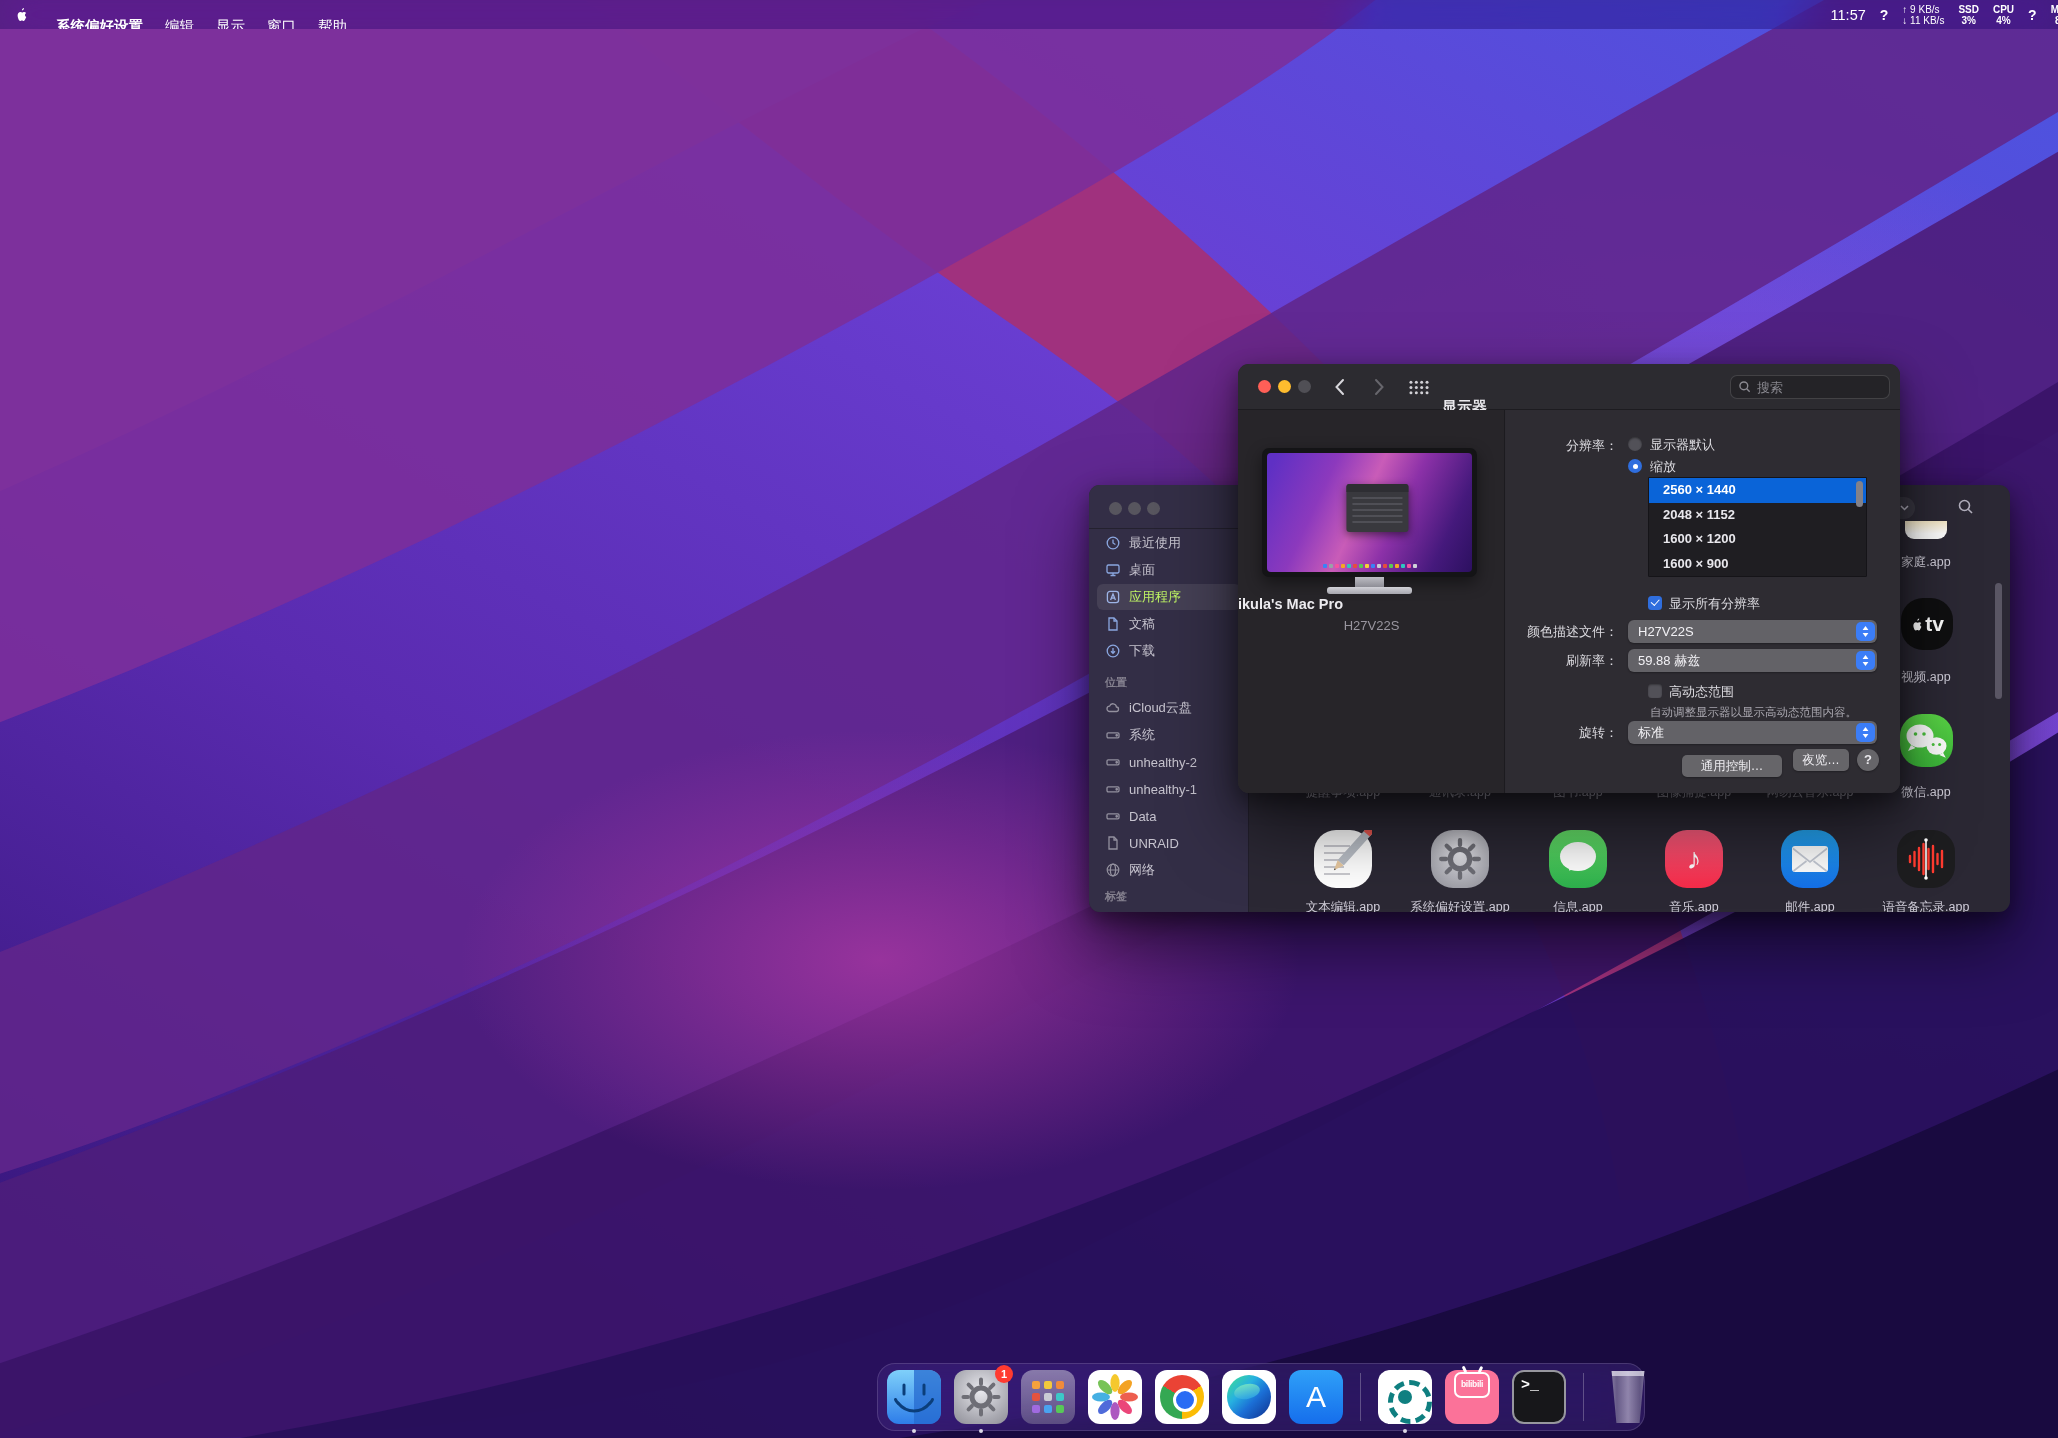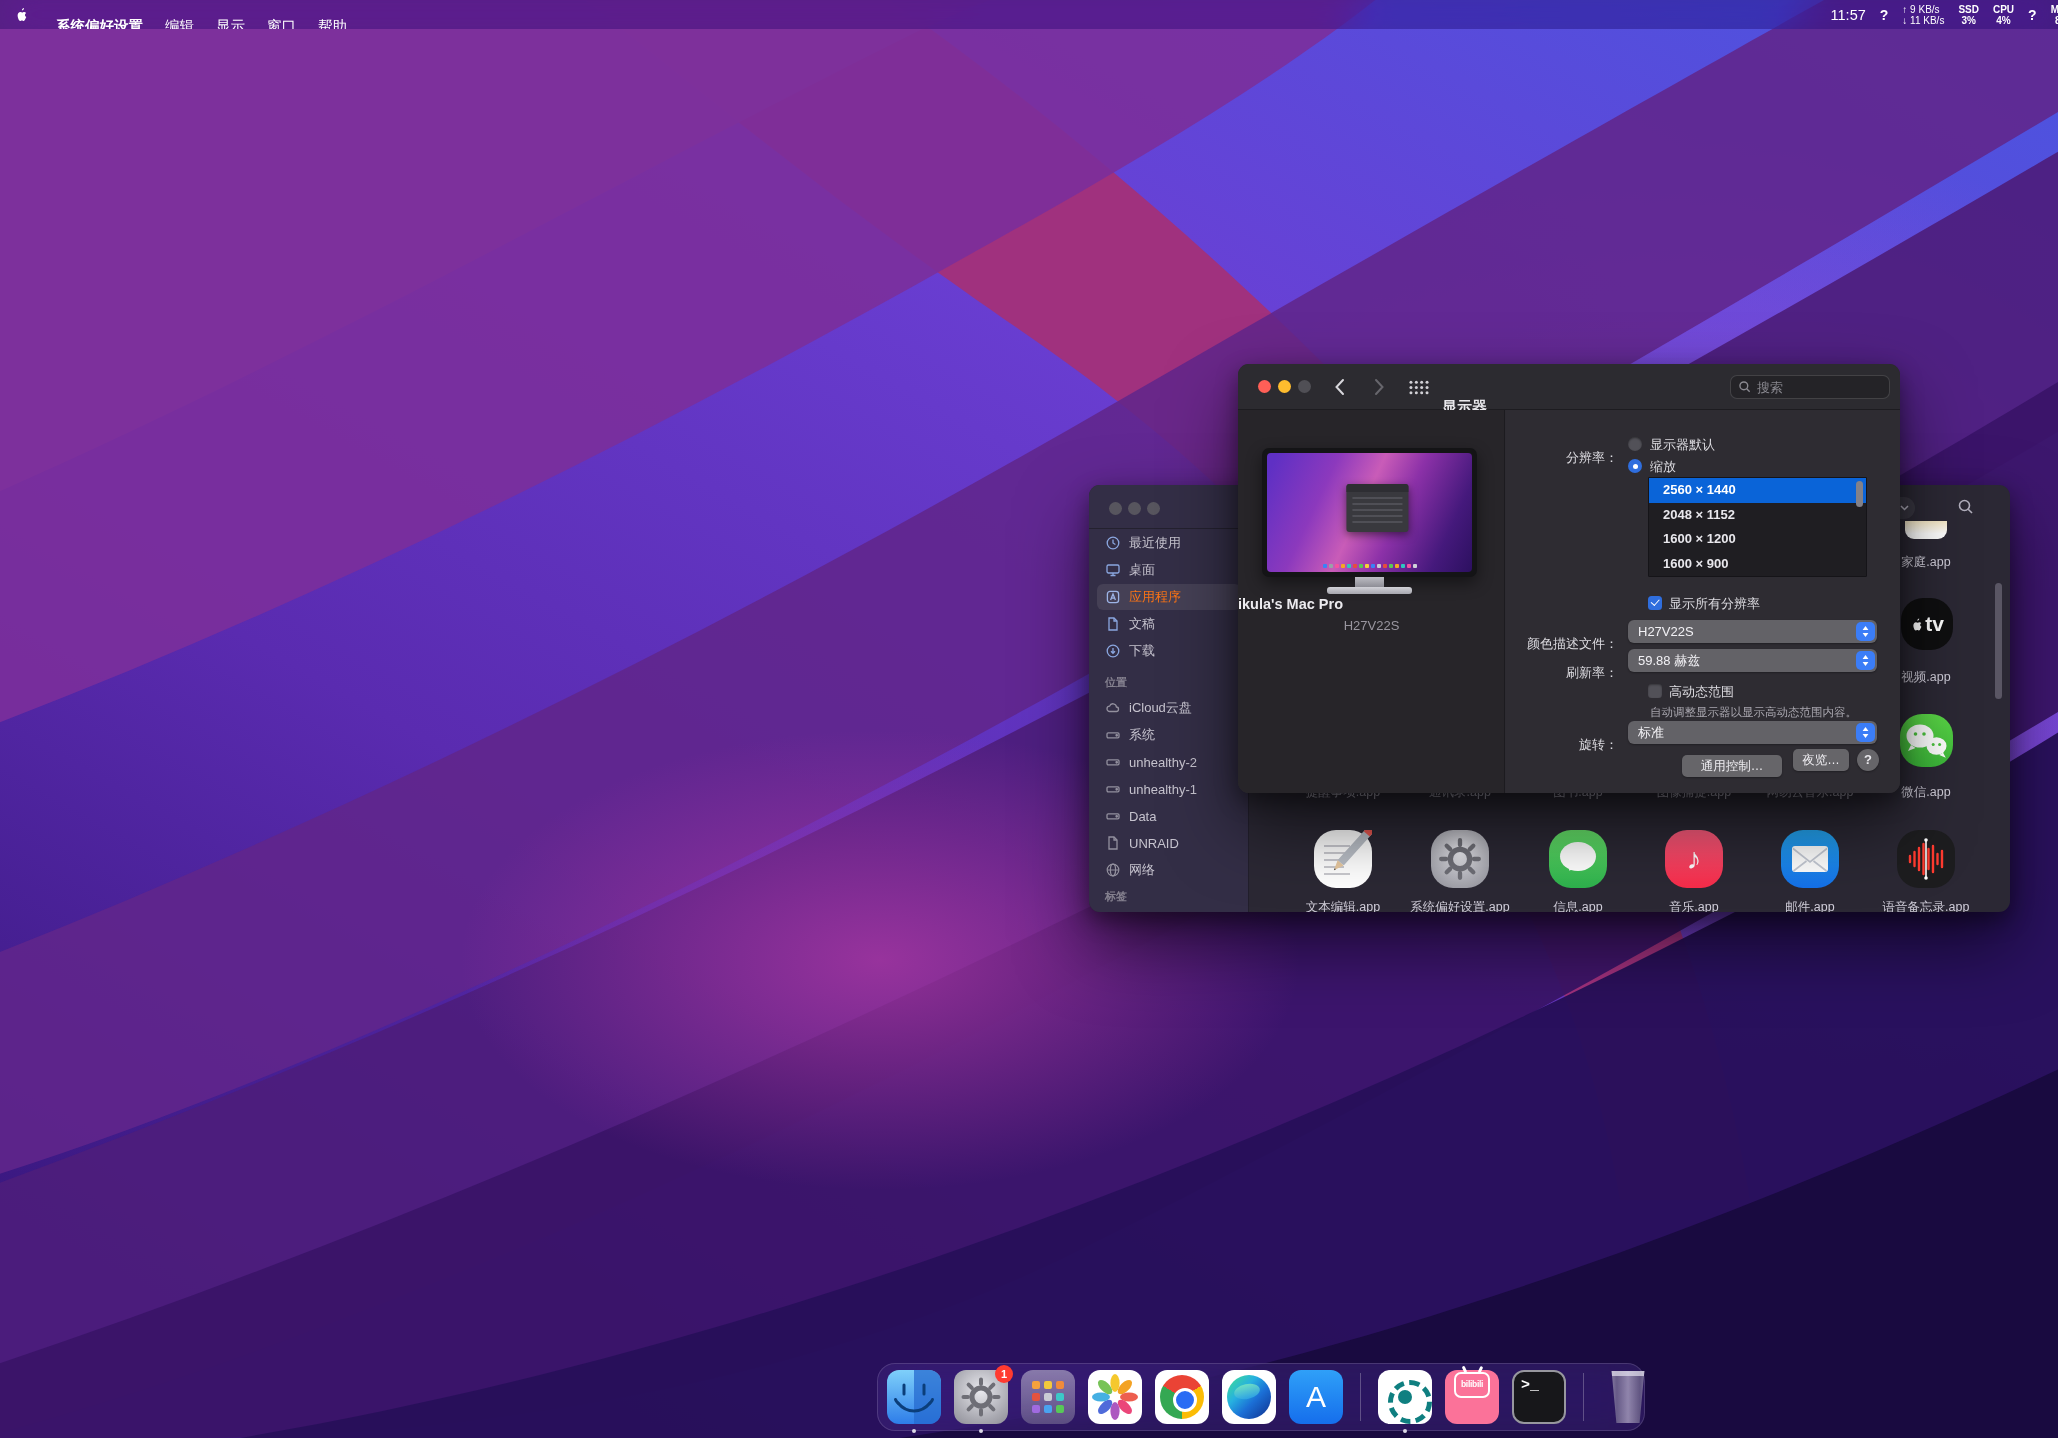--- a/index.html
+++ b/index.html
@@ -27,21 +27,21 @@
     box-shadow:0 32px 70px rgba(0,0,0,.55), 0 8px 22px rgba(0,0,0,.4); }
   .tl { position:absolute; width:13px; height:13px; border-radius:50%; }
 
   
   .finder { left:1089px; top:485px; width:921px; height:427px; background:#2b2834; z-index:10; overflow:hidden; }
   .fw-sidebar { position:absolute; left:0; top:0; width:160px; height:427px;
     background:#332e46; border-right:1px solid #221f2c; }
   .fw-toolbar-sep { position:absolute; left:0; top:43px; width:160px; height:1px; background:#24212f; }
   .fsrow { position:absolute; left:8px; width:144px; height:26px; border-radius:6px;
     display:flex; align-items:center; gap:8px; padding-left:8px; color:#c6c3ce; font-size:13px; }
-  .fsrow.sel { background:#454055; color:#f97316; }
+  .fsrow.sel { background:#454055; color:#bef264; }
   .fshead { position:absolute; left:16px; font-size:11px; font-weight:700; color:#85818f; }
   .fsico { width:16px; height:16px; flex:0 0 auto; display:flex; }
   .fi-label { position:absolute; width:130px; text-align:center; font-size:12.5px; color:#cfccd8; white-space:nowrap; overflow:hidden; }
   .fi-label.dim { color:#a5a2b0; }
   .fi-ico { position:absolute; border-radius:22px; }
   .fw-scroll { position:absolute; left:906px; top:98px; width:7px; height:116px; border-radius:4px; background:#5a5664; }
   .fw-group { position:absolute; left:788px; top:12px; width:38px; height:22px; border-radius:11px;
     background:rgba(255,255,255,.07); display:flex; align-items:center; justify-content:flex-end; padding-right:6px; }
 
   
@@ -75,21 +75,21 @@
   .mini-dock span:nth-child(9){background:#3a82f7}.mini-dock span:nth-child(10){background:#c9ccd4}
   .mini-dock span:nth-child(11){background:#e74c3c}.mini-dock span:nth-child(12){background:#58c858}
   .mini-dock span:nth-child(13){background:#f5a623}.mini-dock span:nth-child(14){background:#2fc8c0}
   .mini-dock span:nth-child(15){background:#f452a0}.mini-dock span:nth-child(16){background:#cfd2d8}
   .mon-neck { position:absolute; left:117px; top:167px; width:29px; height:10px; background:linear-gradient(180deg,#bdbdc4,#8e8e96); }
   .mon-base { position:absolute; left:89px; top:177px; width:85px; height:7px; border-radius:3px;
     background:linear-gradient(180deg,#d2d2d8,#a7a7af); }
   .mon-name { position:absolute; left:0; top:186px; width:267px; font-size:14.5px; font-weight:700; color:#ecebef; }
   .mon-model { position:absolute; left:0; top:208px; width:267px; text-align:center; font-size:13px; color:#99969f; }
 
-  .rlabel { position:absolute; left:-58px; width:170px; text-align:right; font-size:13px; color:#dddce1;margin-top:12px; }
+  .rlabel { position:absolute; left:-58px; width:170px; text-align:right; font-size:13px; color:#dddce1; }
   .radio { position:absolute; width:14px; height:14px; border-radius:50%; background:#525158; box-shadow:inset 0 1px 2px rgba(0,0,0,.4); }
   .radio.sel { background:#2f6ede; box-shadow:none; }
   .radio.sel::after { content:""; position:absolute; left:4.5px; top:4.5px; width:5px; height:5px; border-radius:50%; background:#fff; }
   .rtext { position:absolute; font-size:13px; color:#dddce1; }
   .listbox { position:absolute; left:142px; top:113px; width:219px; height:100px; background:#1f1e22;
     border:1px solid #151418; border-radius:1px; }
   .lrow { height:24.5px; line-height:24.5px; padding-left:14px; font-size:13px; font-weight:600; color:#e9e8ed; white-space:nowrap; }
   .lrow.sel { background:#0a64d8; color:#fff; }
   .lthumb { position:absolute; right:3px; top:3px; width:7px; height:26px; border-radius:4px; background:#828189; }
   .chk { position:absolute; width:14px; height:14px; border-radius:3.5px; background:#525158; box-shadow:inset 0 1px 2px rgba(0,0,0,.35); }

